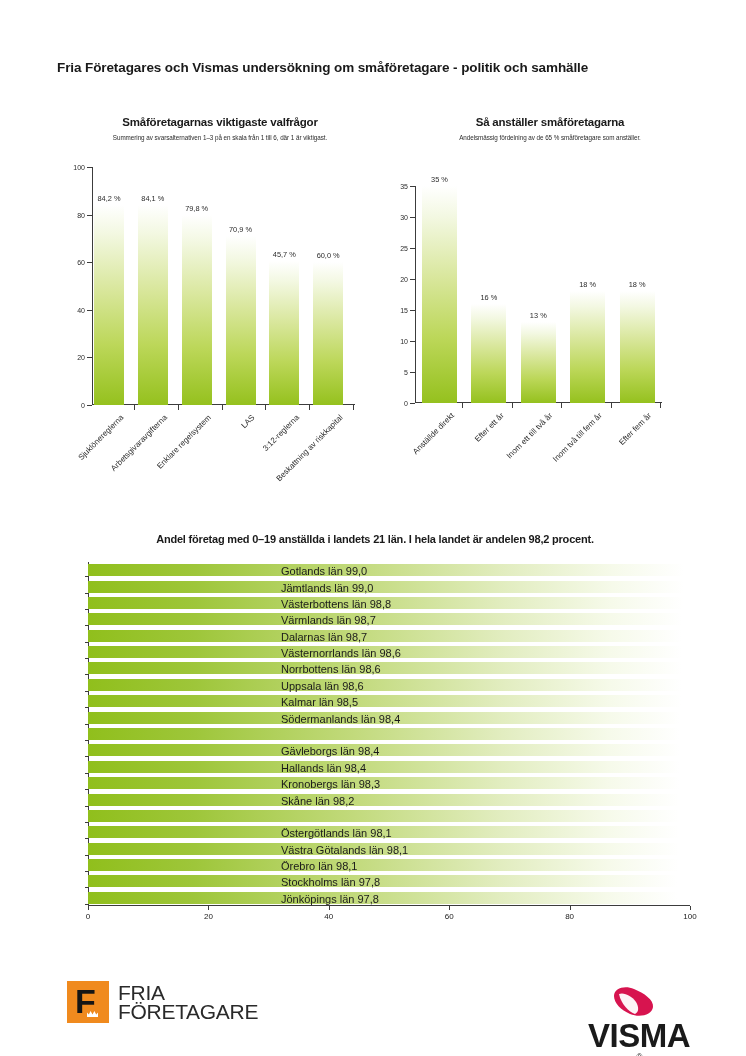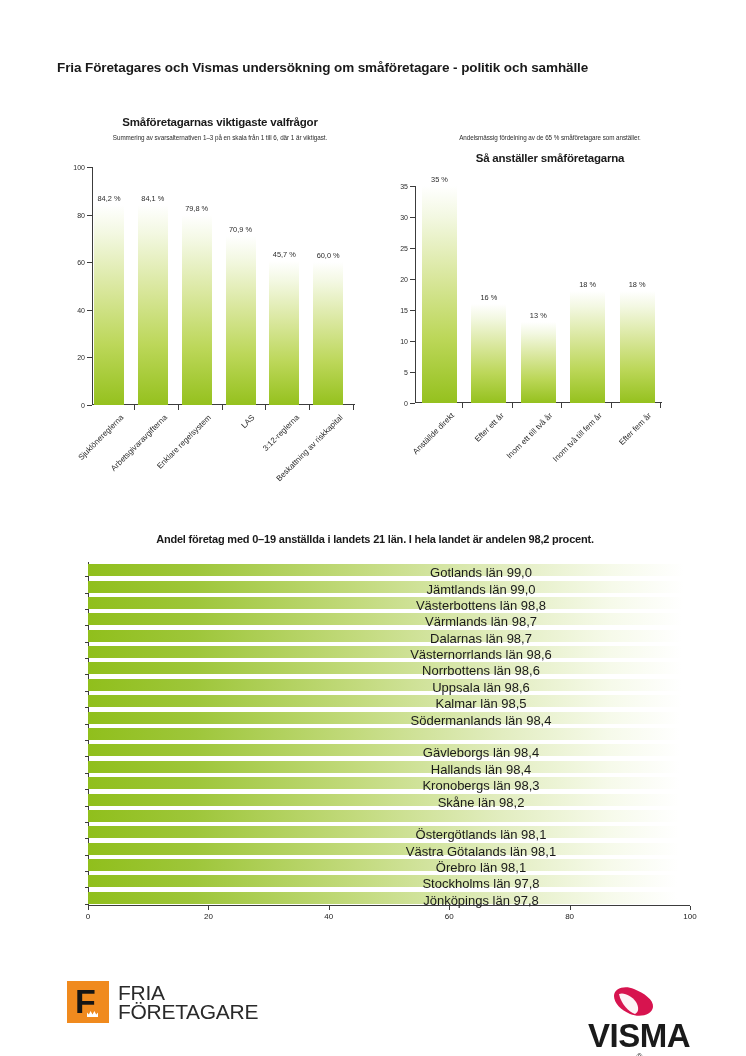--- a/index.html
+++ b/index.html
@@ -18,21 +18,21 @@
   .ytick-label{position:absolute;right:100%;margin-right:7px;font-size:7px;color:#2b2b2b;white-space:nowrap;transform:translateY(-50%);}
   .xtick{position:absolute;top:100%;width:1px;height:5px;background:#3c3c3c;}
 
   .vbar{position:absolute;bottom:0;background:linear-gradient(to bottom,#ffffff 0%,#f3f8e2 14%,#d9e79d 42%,#bcd759 70%,#95c11e 100%);}
   .vbar-label{position:absolute;font-size:7.4px;color:#2b2b2b;white-space:nowrap;text-align:center;}
 
   .rot-label{position:absolute;font-size:8px;color:#2b2b2b;white-space:nowrap;transform-origin:100% 0;transform:rotate(-45deg);text-align:right;}
 
   
   .hbar{position:absolute;left:0;height:12px;background:linear-gradient(to right,#90bf1c 0%,#9ec63a 18%,#c2da7c 45%,#e2edc0 70%,#f6faea 88%,#ffffff 100%);}
-  .hrow-label{position:absolute;font-size:13px;color:#1a1a1a;white-space:nowrap;text-align:center;}
+  .hrow-label{position:absolute;font-size:11px;color:#1a1a1a;white-space:nowrap;text-align:left;}
   .htick-y{position:absolute;left:-3px;width:3px;height:1px;background:#3c3c3c;}
   .xtick-label{position:absolute;top:100%;margin-top:6px;font-size:8px;color:#1a1a1a;transform:translateX(-50%);}
 
   
   .ff-logo{position:absolute;left:67px;top:981px;display:flex;align-items:center;}
   .ff-mark{width:42px;height:42px;background:#f08a1e;position:relative;}
   .ff-mark .f-glyph{position:absolute;left:8px;top:3px;font-size:34px;font-weight:bold;font-family:"Liberation Sans",sans-serif;color:#151515;line-height:34px;}
   .ff-mark .crown{position:absolute;left:20px;bottom:6px;width:11px;height:6px;background:#ffffff;
         clip-path:polygon(0% 100%,0% 25%,16% 60%,33% 0%,50% 60%,67% 0%,84% 60%,100% 25%,100% 100%);}
   .ff-text{margin-left:9px;font-size:21px;line-height:19.5px;letter-spacing:-0.3px;color:#2a2a2a;}
@@ -87,21 +87,21 @@
     </div>
   <div style="position:absolute;left:92px;top:405px;width:263px;height:90px;">
       <div class="rot-label" style="right: 236px; top: 8px;">Sjuklönereglerna</div>
       <div class="rot-label" style="right: 192.167px; top: 8px;">Arbetsgivaravgifterna</div>
       <div class="rot-label" style="right: 148.333px; top: 8px;">Enklare regelsystem</div>
       <div class="rot-label" style="right: 104.5px; top: 8px;">LAS</div>
       <div class="rot-label" style="right: 60.6667px; top: 8px;">3:12-reglerna</div>
       <div class="rot-label" style="right: 16.8333px; top: 8px;">Beskattning av riskkapital</div>
     </div>
 
-  <div class="chart-title" style="left:390px;top:116px;width:320px;margin-top:36px;">Så anställer småföretagarna</div>
+  <div class="chart-title" style="left:390px;top:116px;width:320px;">Så anställer småföretagarna</div>
   <div class="chart-sub" style="left:385px;top:134px;width:330px;">Andelsmässig fördelning av de 65 % småföretagare som anställer.</div>
 
   <div class="plot" style="left:415px;top:186px;width:247px;height:217px;">
     <div class="axis-line-v"></div>
     <div class="axis-line-h"></div>
   <div class="ytick" style="top: 217px;"></div>
       <div class="ytick-label" style="top: 217px;">0</div>
       <div class="ytick" style="top: 186px;"></div>
       <div class="ytick-label" style="top: 186px;">5</div>
       <div class="ytick" style="top: 155px;"></div>

